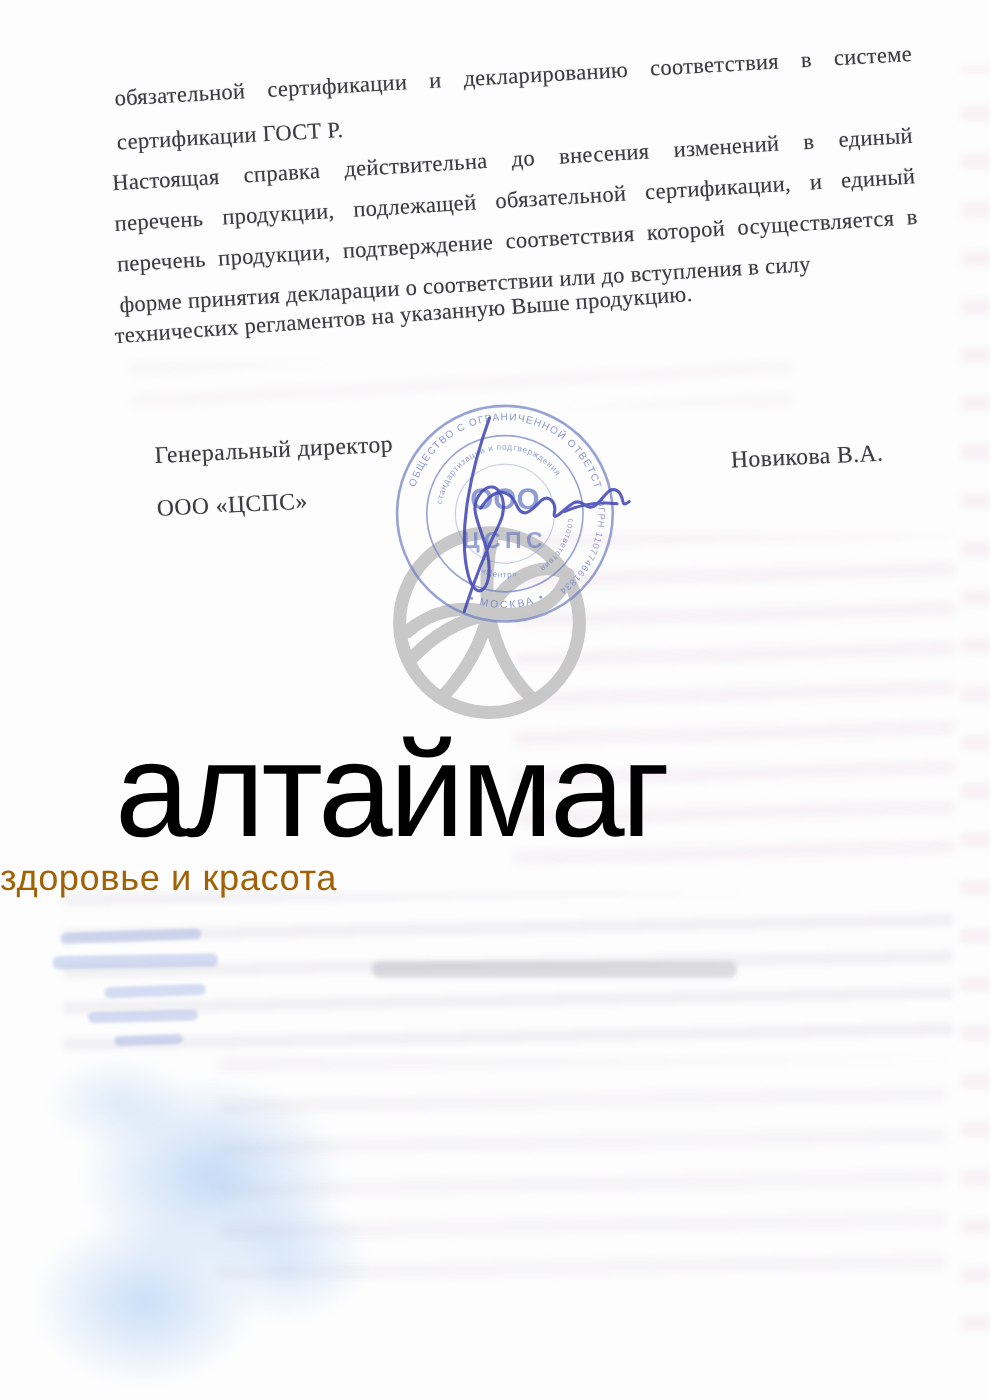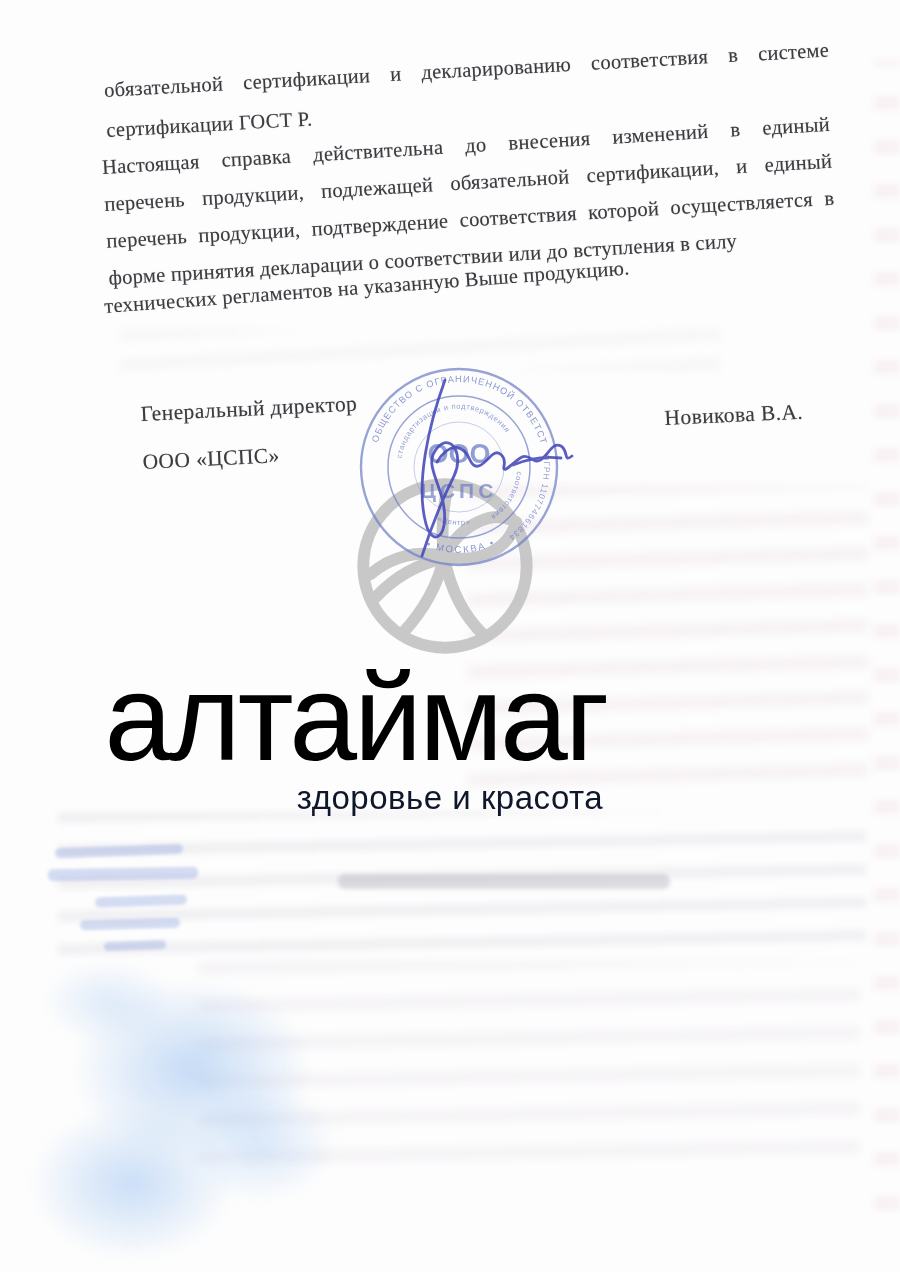--- a/index.html
+++ b/index.html
@@ -25,22 +25,22 @@
   .sig-company{left:142px;top:450px;transform:rotate(-2.8deg);}
   .sig-name{left:664px;top:406px;transform:rotate(-2.6deg);}
   
   .wm-logo{position:absolute;left:350px;top:471px;z-index:2;}
   .wm-title{
     position:absolute;left:0;top:658px;width:711px;text-align:center;z-index:2;
     font-family:"Liberation Sans", sans-serif;font-weight:normal;
     font-size:122px;line-height:120px;color:#000000;letter-spacing:-3px;
   }
   .wm-subtitle{
-    position:absolute;left:0;top:779px;width:900px;text-align:center;z-index:2;
-    font-family:"Liberation Sans", sans-serif;font-size:33px;color:#0f172a;letter-spacing:.5px;
+    position:absolute;left:0;top:779px;width:900px;text-align:left;z-index:2;
+    font-family:"Liberation Sans", sans-serif;font-size:33px;color:#a16207;letter-spacing:.5px;
   }
   
   .stamp{position:absolute;left:349px;top:357px;z-index:3;opacity:.88;}
   .stamp text{font-family:"Liberation Sans", sans-serif;fill:#6e7ec6;}
   .autograph{position:absolute;left:393px;top:366px;z-index:4;}
   
   .art{position:absolute;pointer-events:none;}
   .bleed-a{left:468px;top:486px;width:400px;height:300px;z-index:1;filter:blur(4px);opacity:.55;
     background:repeating-linear-gradient(178.5deg, rgba(231,214,224,.55) 0 12px, rgba(0,0,0,0) 12px 36px);}
   .bleed-b{left:58px;top:812px;width:808px;height:150px;z-index:1;filter:blur(3px);opacity:.5;

